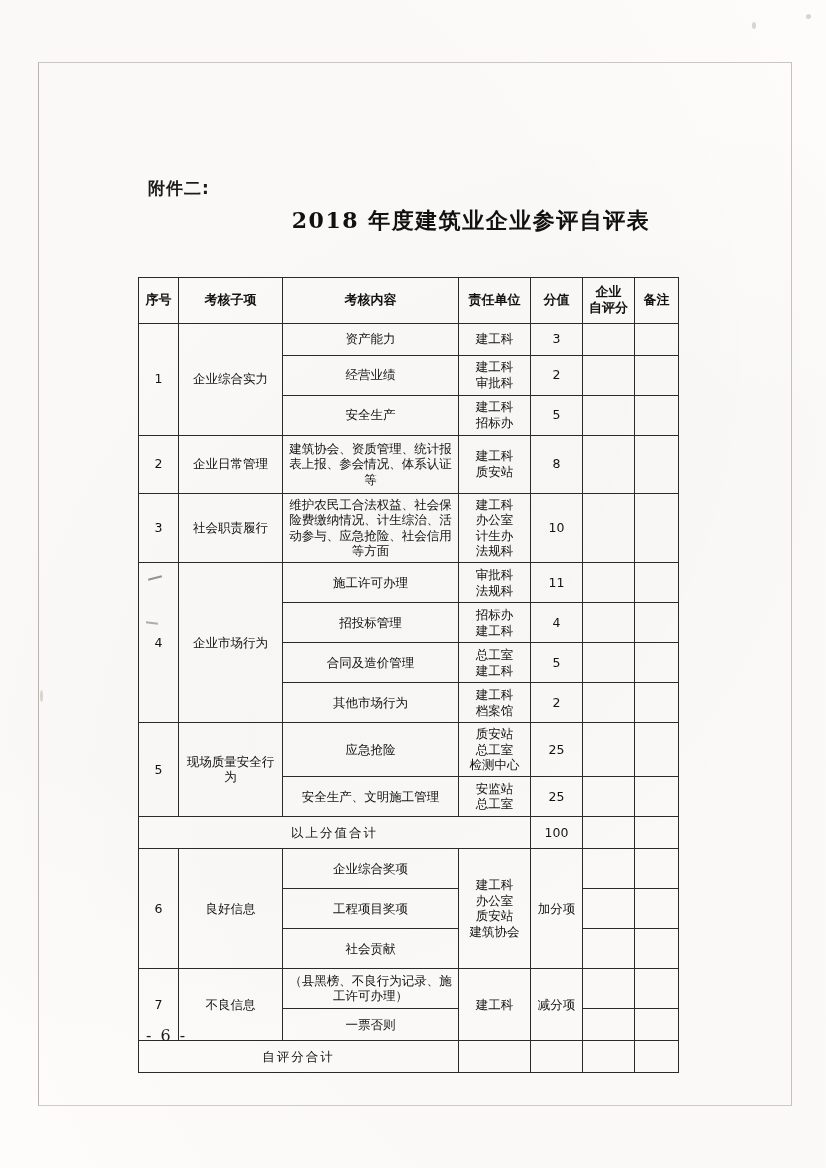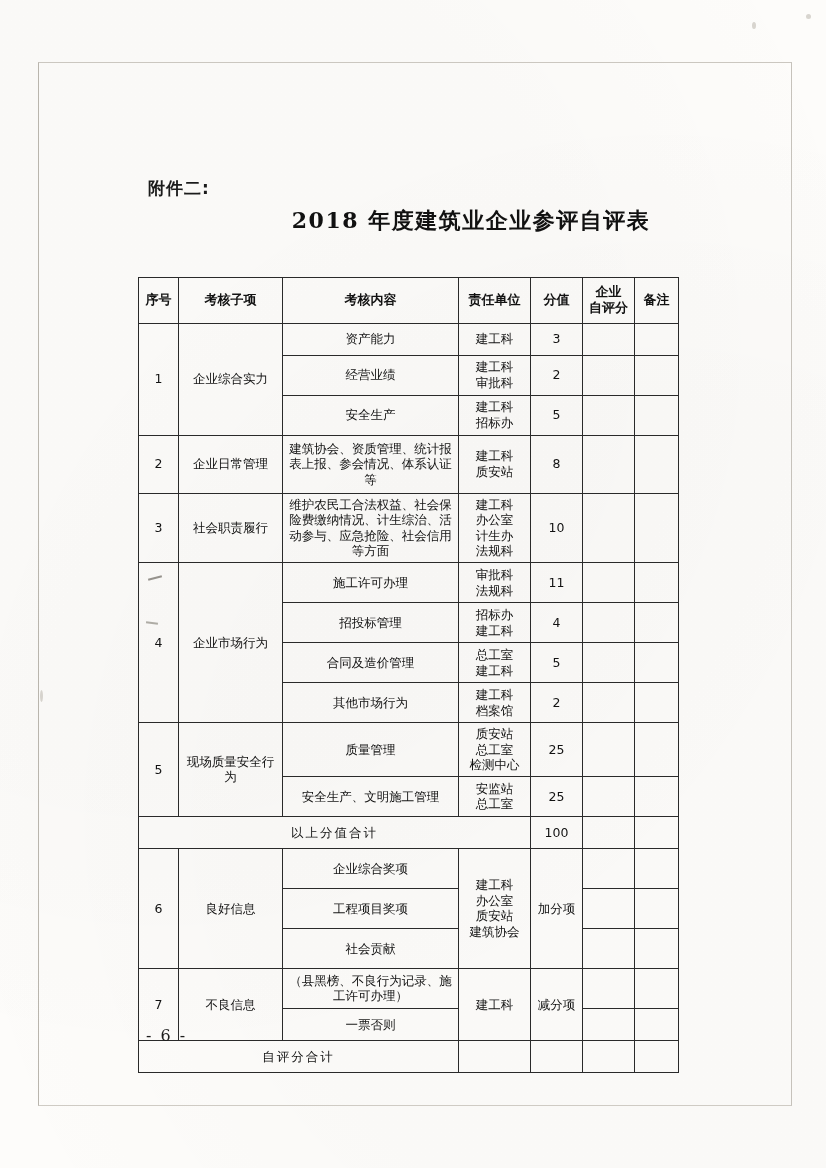--- a/index.html
+++ b/index.html
@@ -299,21 +299,21 @@
           <div>档案馆</div>
         </td>
         <td>2</td>
         <td></td>
         <td></td>
       </tr>
 
       <tr class="rowh-5">
         <td rowspan="2">5</td>
         <td rowspan="2">现场质量安全行为</td>
-        <td>质量管理</td>
+        <td>应急抢险</td>
         <td class="multi">
           <div>质安站</div>
           <div>总工室</div>
           <div>检测中心</div>
         </td>
         <td>25</td>
         <td></td>
         <td></td>
       </tr>
       <tr class="rowh-2">

